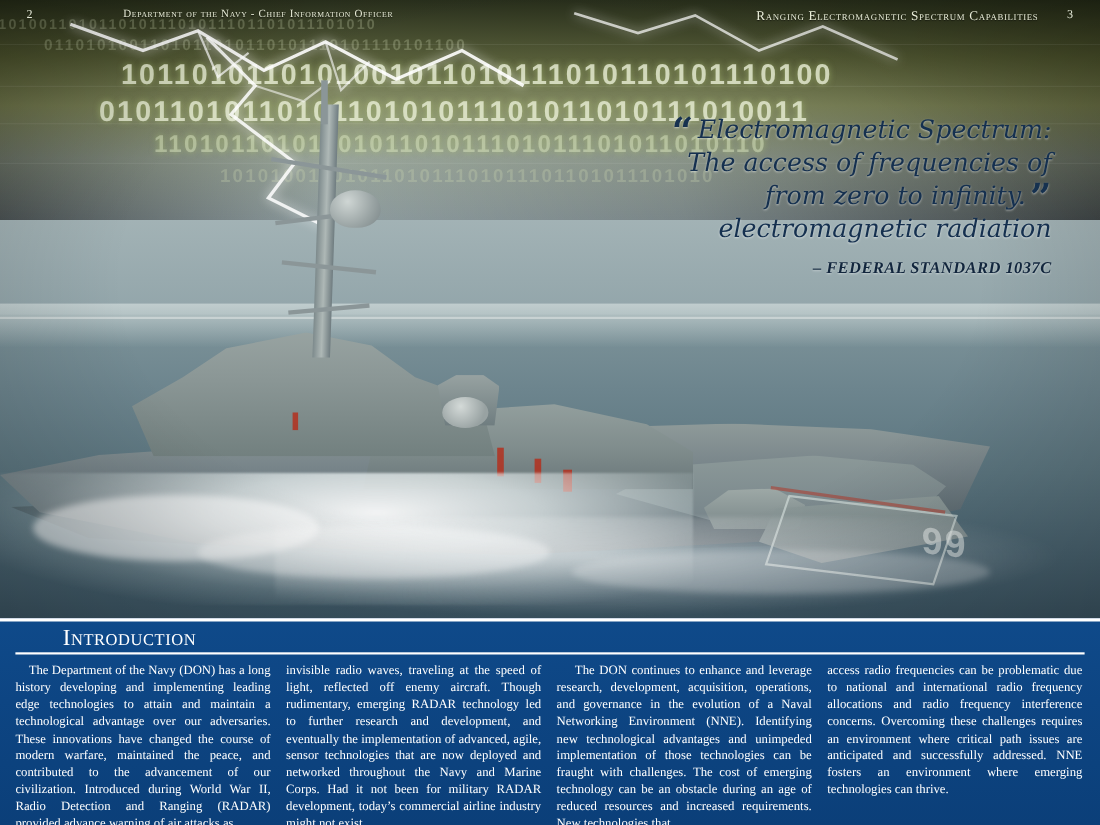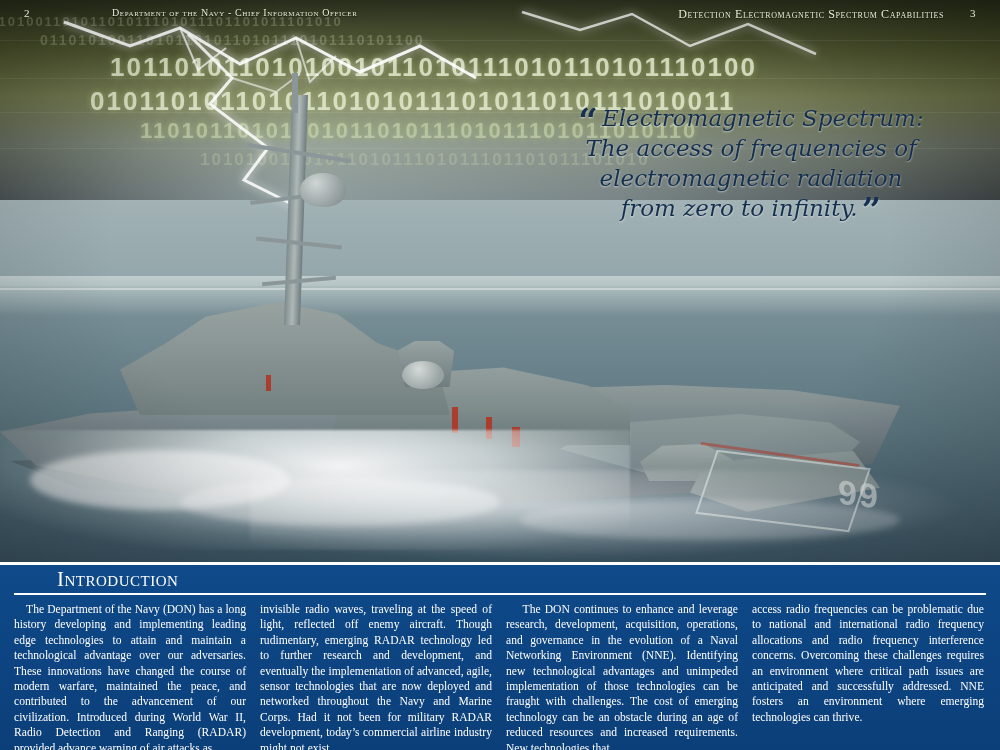--- a/index.html
+++ b/index.html
@@ -187,24 +187,24 @@
   }
   .foam {
     position:absolute; border-radius:50%;
     background: rgba(255,255,255,.55);
     filter: blur(3px);
   }
 
   
   #pullquote {
     position: absolute;
-    right: 34px;
+    right: 44px;
     top: 104px;
     width: 430px;
-    text-align: center;
+    text-align: right;
     color: #17314f;
     z-index: 5;
   }
   #pullquote .qline {
     font-family: "DejaVu Serif", serif;
     font-style: italic;
     font-size: 23px;
     line-height: 1.30;
     color: #15304f;
     text-shadow: 0 1px 2px rgba(255,255,255,.55);
@@ -387,30 +387,31 @@
     <div class="foam" style="left:180px; top:478px; width:320px; height:48px; opacity:.7;"></div>
     <div class="foam" style="left:520px; top:500px; width:380px; height:40px; opacity:.45;"></div>
 
     <div class="spread-vignette"></div>
 
     <div id="pullquote">
       <div class="qline">
         <span class="qmark qmark-open">“</span><span>Electromagnetic Spectrum:</span>
       </div>
       <div class="qline">The access of frequencies of</div>
-      <div class="qline">electromagnetic radiation</div>
       <div class="qline">
         <span>from zero to infinity.</span><span class="qmark qmark-close">”</span>
       </div>
+      <div class="qline">electromagnetic radiation</div>
+      <div class="attrib">– FEDERAL STANDARD 1037C</div>
     </div>
 
     <div id="runninghead">
       <div class="rh-left-num">2</div>
       <div class="rh-left-txt">Department of the Navy - Chief Information Officer</div>
-      <div class="rh-right-txt">Detection Electromagnetic Spectrum Capabilities</div>
+      <div class="rh-right-txt">Ranging Electromagnetic Spectrum Capabilities</div>
       <div class="rh-right-num">3</div>
     </div>
   </div>
 
   <div id="bottom">
     <div id="bottom-rule-top"></div>
     <div id="intro-head">Introduction</div>
     <div id="intro-underline"></div>
 
     <div id="cols">

